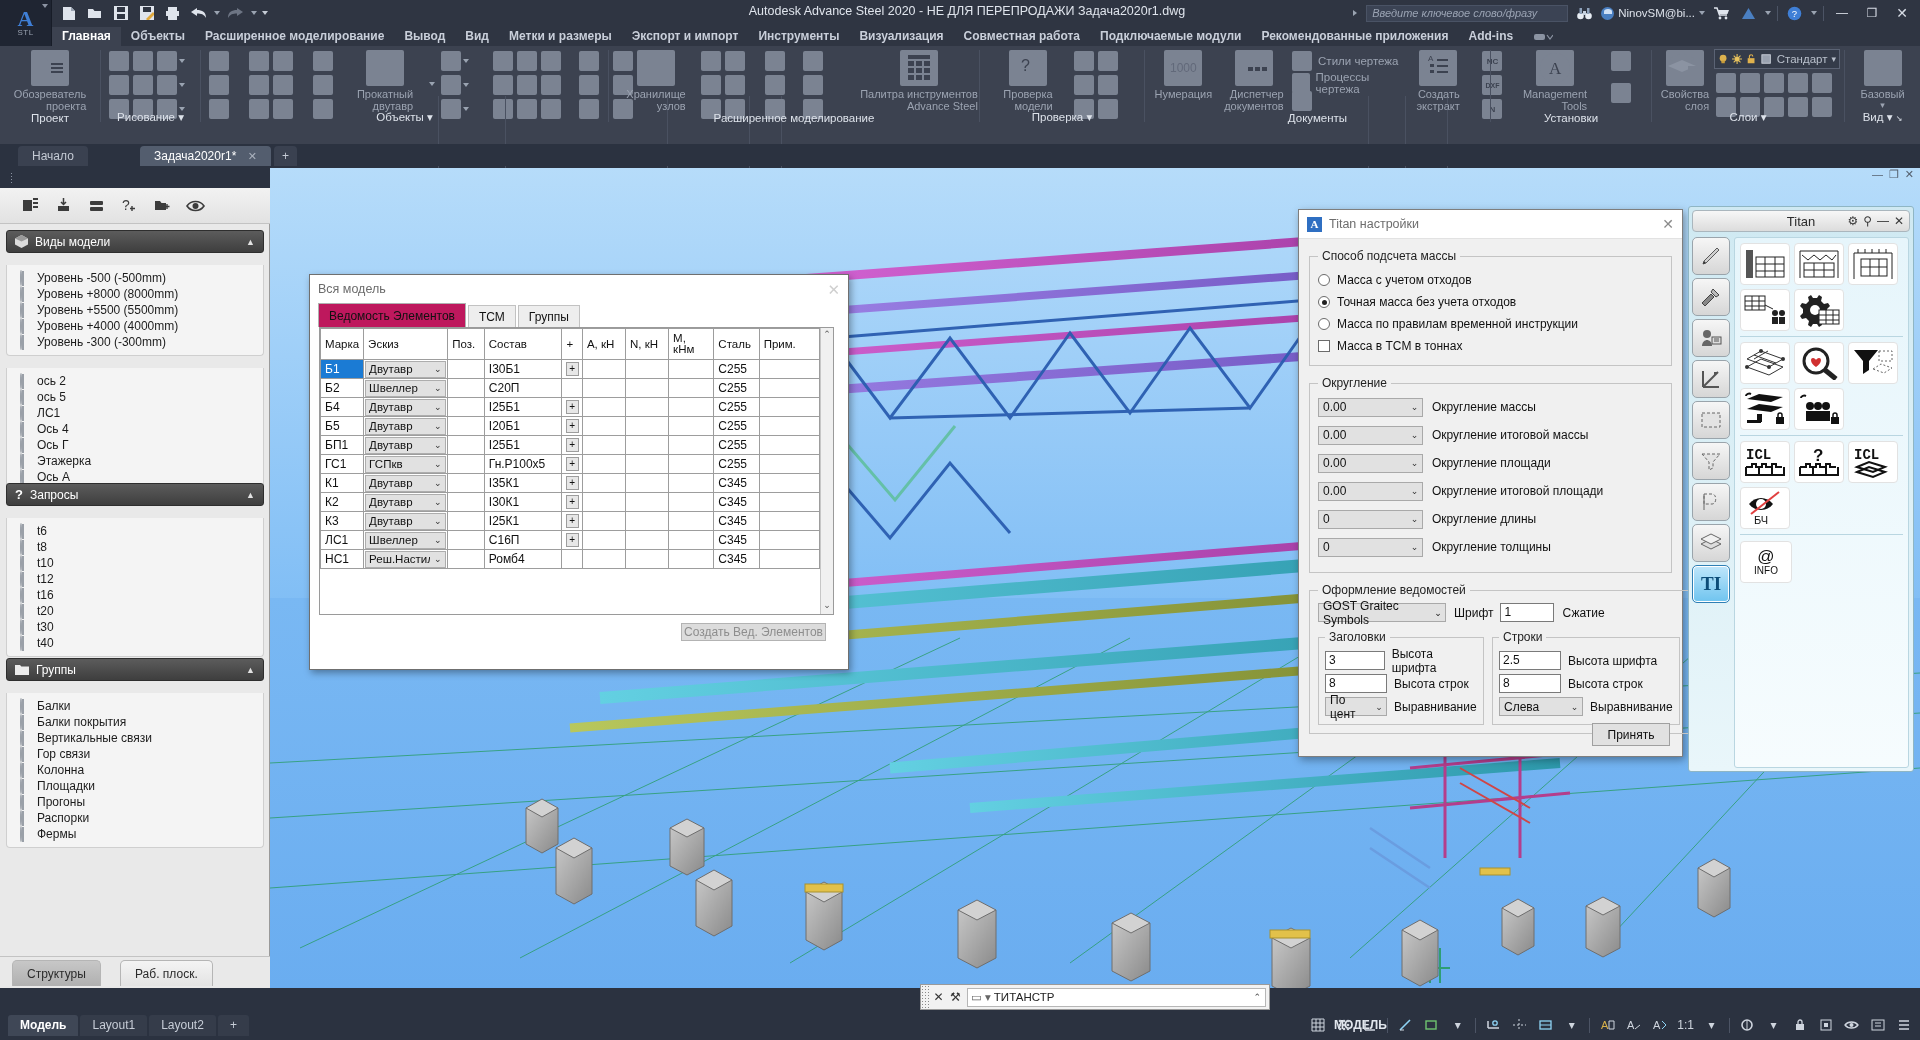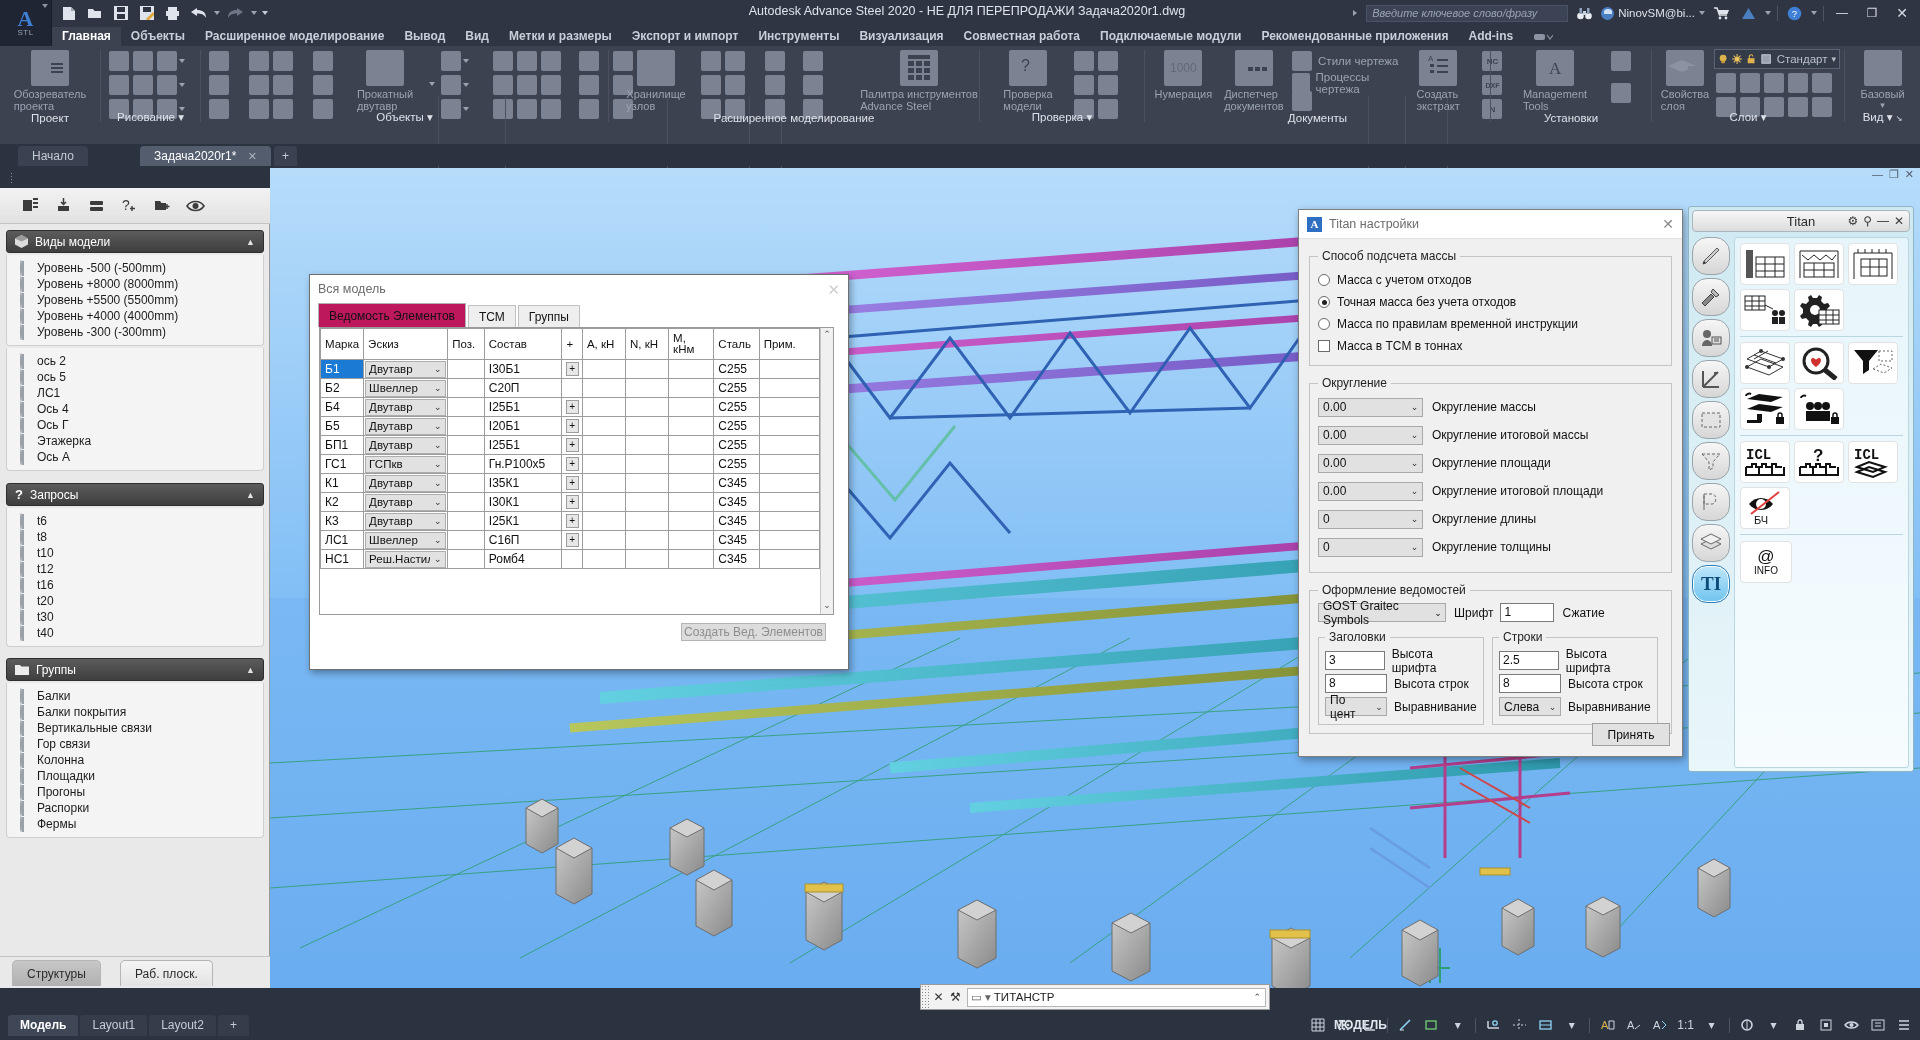--- a/index.html
+++ b/index.html
@@ -60,21 +60,21 @@
   .panelbottom{ position:absolute; left:0; top:126px; width:1920px; height:18px; background:#3c4250; }
 
   
   .panel{ position:absolute; top:46px; height:80px; display:flex; align-items:flex-start; }
   .pname{
     position:absolute; bottom:2px; width:100%; text-align:center; font-size:11.5px; color:#dde2ea;
   }
   .pdiv{ position:absolute; top:50px; width:1px; height:72px; background:#4a5161;}
   .bigbtn{ display:flex; flex-direction:column; align-items:center; justify-content:flex-start; width:84px; padding-top:4px;}
   .bigico{ width:38px;height:36px; background:#7b8392; border-radius:2px;}
-  .biglbl{ font-size:11px;color:#9ba3b1; text-align:left; line-height:12px; margin-top:2px;}
+  .biglbl{ font-size:11px;color:#9ba3b1; text-align:right; line-height:12px; margin-top:2px;}
   .smico{ width:20px;height:20px; background:#7b8392; border-radius:2px; margin:2px;}
   .smrow{ display:flex; }
   .icogrid{ display:flex; flex-wrap:wrap; width:auto; padding-top:3px; }
 
   
   .filetabs{ position:absolute; left:0; top:144px; width:1920px; height:22px; background:#2b3240;}
   .ftab{ position:absolute; top:146px; height:20px; padding:0 14px; line-height:20px;
          font-size:12px; color:#c4cad4; border-top-left-radius:4px;border-top-right-radius:4px;}
   .ftab.inactive{ background:#3a4150; }
   .ftab.active{ background:#535d6e; color:#fff; }
@@ -97,21 +97,21 @@
   .grp{ position:absolute; left:6px; width:258px;}
   .grp-head{
     height:23px; background:linear-gradient(#5c5c5c,#3e3e3e); color:#fff;
     border-radius:3px; display:flex; align-items:center; padding:0 8px; font-size:12px;
     border:1px solid #2e2e2e;
   }
   .grp-head .gi{ margin-right:7px; font-size:12px; }
   .grp-head .chev{ margin-left:auto; font-size:9px; color:#e2e2e2;}
   .grp-body{
     background:#f4f4f4; border:1px solid #cfcfcf; border-top:none;
-    border-radius:0 0 4px 4px; padding:5px 0 5px 0; margin-top:2px;
+    border-radius:0 0 4px 4px; padding:5px 0 5px 0; margin-top:12px;
   }
   .grp-item{ height:16px; display:flex; align-items:center; padding-left:30px; font-size:12px; color:#1c1c1c;
      position:relative; }
   .bulb{ position:absolute; left:13px; top:1px; width:9px;height:12px;}
   .bulb .b{ width:8px;height:8px;border-radius:50%; background:#cfd2d6; border:1px solid #9aa0a8;}
   .bulb .s{ width:5px;height:3px;background:#b6bac0;margin:0 auto; border:1px solid #9aa0a8;border-top:none;}
 
   .lp-bottom{ position:absolute; left:0; bottom:0; width:270px; height:32px;
      background:#e9e9e9; border-top:1px solid #c3c3c3;}
   .structab{ position:absolute; bottom:2px; height:26px; padding:0 14px; line-height:26px;
@@ -197,21 +197,21 @@
   
   .titan{
     position:absolute; left:1688px; top:206px; width:226px; height:566px;
     background:linear-gradient(#cfe9f2,#e9f6fa); border:1px solid #8fb6c4; border-radius:3px;
   }
   .titan-hd{ margin:3px; height:22px; background:linear-gradient(#f7f7f7,#dcdcdc); border:1px solid #aab6bd;
      border-radius:4px; display:flex; align-items:center; justify-content:center; position:relative; font-size:13px; color:#2b2b2b;}
   .titan-hd .ctl{ position:absolute; right:5px; display:flex; gap:5px; align-items:center; font-size:12px; color:#3a3a3a;}
   .titan-left{ position:absolute; left:3px; top:30px; width:40px; }
   .tl-btn{ width:38px;height:38px; margin-bottom:3px; background:linear-gradient(#f6f6f6,#d6d6d6);
-     border:1px solid #9aa4ab; border-radius:15px; display:flex;align-items:center;justify-content:center; font-size:17px;color:#4a4a4a;}
+     border:1px solid #9aa4ab; border-radius:5px; display:flex;align-items:center;justify-content:center; font-size:17px;color:#4a4a4a;}
   .tl-btn.sel{ background:linear-gradient(#bfe6fb,#6fc4ef); border-color:#2f7fb5; box-shadow:inset 0 0 0 1px #fff;}
   .titan-body{ position:absolute; left:45px; top:30px; width:175px; bottom:3px;
      background:linear-gradient(#e6f5fb,#f6fcfe); border:1px solid #b9d6e1; border-radius:3px; padding:5px;}
   .tgrid{ display:flex; flex-wrap:wrap; gap:4px;}
   .tg-btn{ width:50px;height:42px; background:#fff; border:1px solid #e2e2e2; border-radius:4px;
      display:flex; align-items:center; justify-content:center; font-size:13px; color:#111; overflow:hidden;}
   .tsep{ width:100%; height:1px; background:#b9d6e1; margin:5px 0;}
   .info-btn{ width:52px;height:42px; background:#fff; border:1px solid #e2e2e2; border-radius:4px;
      display:flex; flex-direction:column; align-items:center; justify-content:center; font-size:11px; color:#111; margin-top:6px;}
 
@@ -1275,21 +1275,21 @@
           <legend>Строки</legend>
           <div class="srow">
             <div class="txtin" style="width:62px">2.5</div>
             <span class="lbl" style="margin-left:7px">Высота шрифта</span>
           </div>
           <div class="srow">
             <div class="txtin" style="width:62px">8</div>
             <span class="lbl" style="margin-left:7px">Высота строк</span>
           </div>
           <div class="srow">
-            <div class="sel2" style="width:62px">
+            <div class="sel2" style="width:84px">
               <span>Слева</span>
               <span class="arr">⌄</span>
             </div>
             <span class="lbl" style="margin-left:7px">Выравнивание</span>
           </div>
         </fieldset>
       </div>
     </fieldset>
 
     <div class="acceptbtn">Принять</div>

